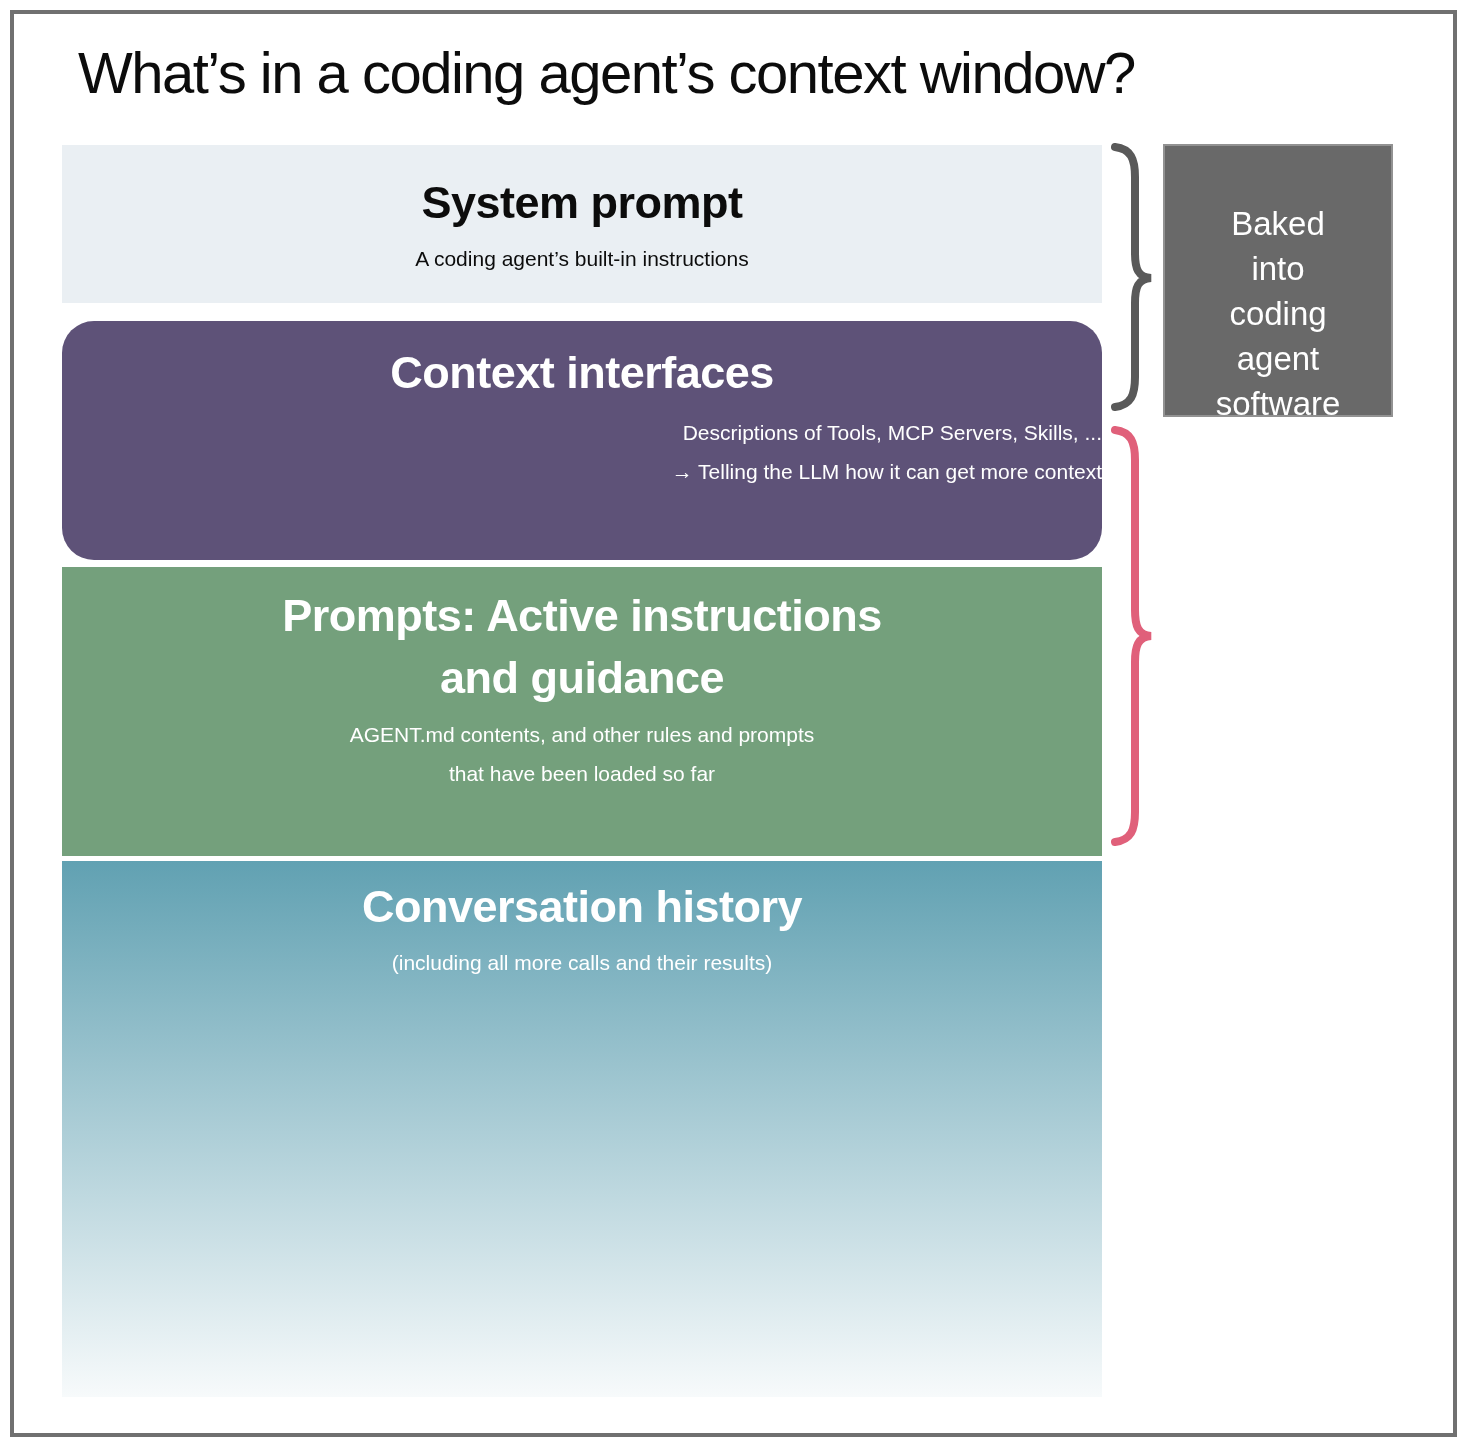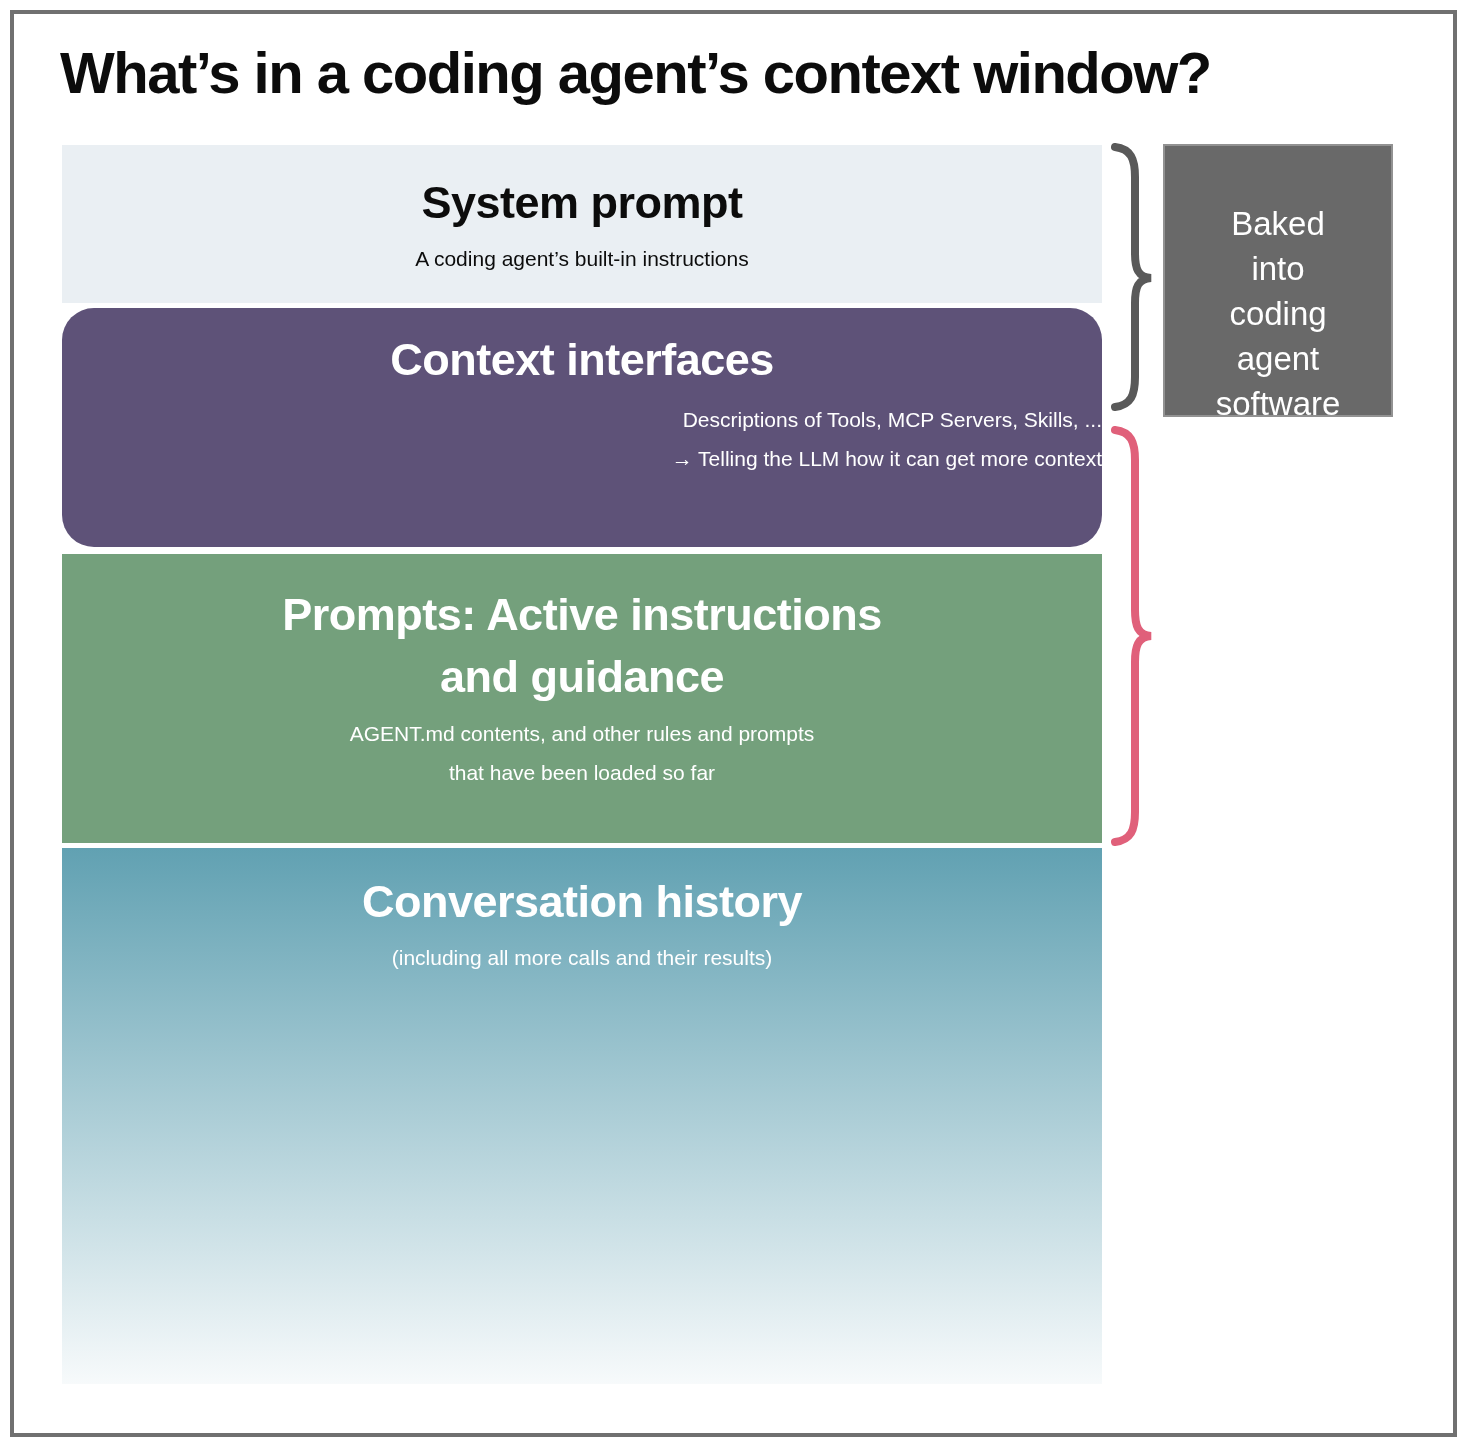--- a/index.html
+++ b/index.html
@@ -16,24 +16,24 @@
   }
   .frame {
     position: absolute;
     left: 10px; top: 10px;
     width: 1447px; height: 1427px;
     border: 4px solid var(--frame_border, #707070);
     background: #ffffff;
   }
   .title {
     position: absolute;
-    left: 60px; top: 40px;
+    left: 78px; top: 40px;
     width: 1360px;
     font-size: 58px;
-    font-weight: 700;
+    font-weight: 400;
     letter-spacing: -1.5px;
     color: var(--text_dark, #0c0c0c);
     line-height: 66px;
   }
   .stack {
     position: absolute;
     left: 62px; top: 145px;
     width: 1040px;
     display: flex;
     flex-direction: column;
@@ -50,51 +50,51 @@
     font-size: 21px;
     line-height: 39px;
     white-space: pre-line;
     margin-top: 6px;
   }
   .block-system {
     height: 158px;
     background: var(--block_system_bg, #eaeff3);
     color: var(--text_dark, #0c0c0c);
     padding-top: 28px;
-    margin-bottom: 5px;
+    margin-bottom: 18px;
   }
   .block-context {
     height: 239px;
     background: var(--block_context_bg, #5e5278);
     color: var(--text_light, #ffffff);
     padding-top: 22px;
     margin-bottom: 7px;
     border-radius: 32px;
   }
   .block-context .block-body {
     text-align: right;
     padding-left: 64px;
     margin-top: 10px;
   }
   .block-prompts {
     height: 289px;
     background: var(--block_prompts_bg, #74a07c);
     color: var(--text_light, #ffffff);
-    padding-top: 30px;
+    padding-top: 18px;
     margin-bottom: 5px;
   }
   .block-prompts .block-heading { line-height: 62px; }
   .block-prompts .block-body { }
   .block-history {
     height: 536px;
     background: linear-gradient(to bottom,
       var(--block_history_top, #61a1b2) 0%,
       var(--block_history_bottom, #f7fafb) 100%);
     color: var(--text_light, #ffffff);
-    padding-top: 24px;
+    padding-top: 16px;
   }
   .brace {
     position: absolute;
     overflow: visible;
   }
   .brace-baked { left: 1107px; top: 141px; }
   .brace-user  { left: 1107px; top: 424px; }
   .side-box {
     position: absolute;
     left: 1163px;

